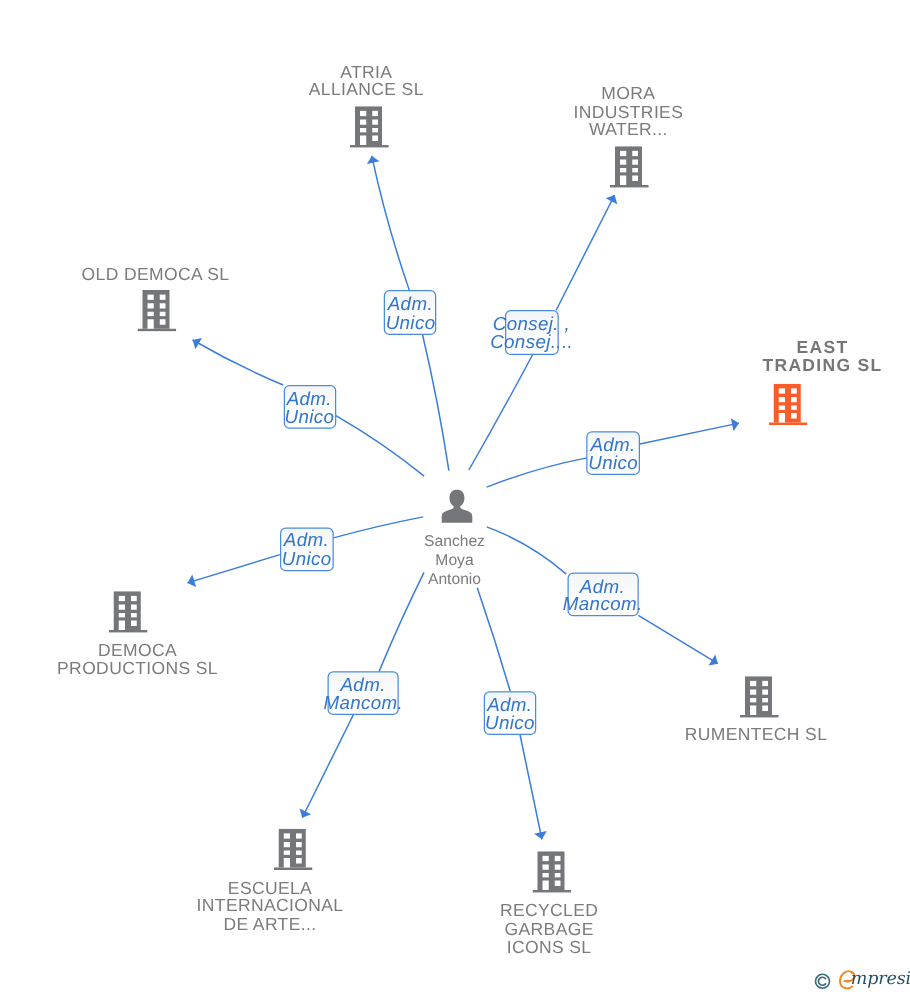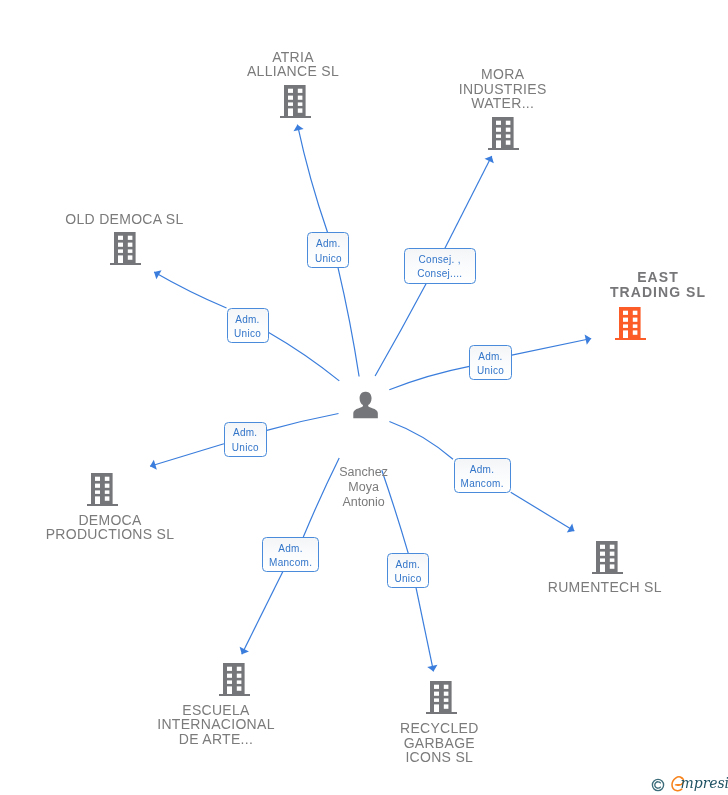--- a/index.html
+++ b/index.html
@@ -13,24 +13,24 @@
   .node{position:absolute;}
   .nlabel{position:absolute;text-align:center;color:#7b7b7b;
           font-size:14px;line-height:14.5px;white-space:pre-line;letter-spacing:.3px;}
   .nlabel.bold{font-weight:bold;color:#767679;letter-spacing:1.05px;}
   .cname{position:absolute;text-align:center;color:#7b7b7b;
           font-size:12.5px;line-height:15.1px;white-space:pre-line;}
   .nicon{position:absolute;}
 
   .elabel{position:absolute;border:1px solid #4a8cdb;border-radius:4.5px;
           background:linear-gradient(180deg,#f4f5f7 0%,#fafbfc 45%,#ffffff 100%);
-          color:#3275c9;font-size:10px;line-height:14.4px;text-align:center;
+          color:#3275c9;font-size:15px;line-height:14.4px;text-align:center;
           letter-spacing:.3px;white-space:pre-line;box-sizing:border-box;
           display:flex;align-items:center;justify-content:center;padding-top:3px;
-          text-indent:-0.3px;}
+          text-indent:-0.3px;font-style:italic;}
 
   .wm{position:absolute;left:650px;top:775px;width:78px;height:18px;}
   .wm-c{position:absolute;left:0.8px;top:3.2px;}
   .wm-e{position:absolute;left:20.3px;top:0.2px;}
   .wm-r{position:absolute;left:30.6px;top:-0.6px;color:#1f5263;
         font-family:"DejaVu Serif",serif;font-style:italic;font-size:14px;
         line-height:18px;letter-spacing:-0.1px;white-space:nowrap;}
 </style>
 </head>
 <body>
@@ -63,21 +63,21 @@
       <path d="M415.9 587.2 Q424.7 629.3 433.5 671.4" fill="none" stroke="#3a7ddc" stroke-width="1.2"></path>
       <path d="M433.5 671.4 L427.26422385092116 666.9824106326437 L437.4442097909386 664.8545275857991 Z" fill="#3a7ddc"></path>
     </svg>
 
   <div class="node" style="left:0;top:0">
     <div class="nicon" style="left:353.2px;top:389.3px;width:26.1px;height:30px;">
       <svg width="26.1" height="30" viewBox="0 0 27 30">
           <path fill="#757679" d="M13.5 2.3c3.3 0 5.7 2.85 5.7 6.7 0 3.8-1.9 6.25-3.5 7.05 0 1.05 0.2 1.8 1.1 2.15 2.6 1.0 5.35 1.85 6.95 2.9 1.35 0.9 1.95 1.85 1.95 3.7v4.9H0.3v-4.9c0-1.85 0.6-2.8 1.95-3.7 1.6-1.05 4.35-1.9 6.95-2.9 0.9-0.35 1.1-1.1 1.1-2.15-1.6-0.8-3.5-3.25-3.5-7.05 0-3.85 2.4-6.7 5.7-6.7z"></path>
         </svg>
     </div>
-    <div class="cname" style="left:313.6px;top:425.7px;width:100px;margin-top:39px;">Sanchez
+    <div class="cname" style="left:313.6px;top:425.7px;width:100px;">Sanchez
 Moya
 Antonio</div>
   </div>
 
   <div class="wm">
     <svg class="wm-c" width="14" height="14" viewBox="0 0 14 14" xmlns="http://www.w3.org/2000/svg">
       <circle cx="7" cy="7" r="5.6" fill="none" stroke="#3c6c7a" stroke-width="1.35"></circle>
       <path d="M9.4 4.9a3.2 3.2 0 1 0 0 4.2" fill="none" stroke="#3c6c7a" stroke-width="1.35" stroke-linecap="round"></path>
     </svg>
     <svg class="wm-e" width="16" height="18" viewBox="0 0 16 18" xmlns="http://www.w3.org/2000/svg">
@@ -232,21 +232,21 @@
       <rect x="8.0" y="23.4" width="5.0" height="7.6"></rect>
             <rect x="17.8" y="23.4" width="4.6" height="4.4"></rect>
     </g>
   </svg></div>
       <div class="nlabel" style="left: 364.3px; top: 721.3px; width: 150px;">RECYCLED
 GARBAGE
 ICONS SL</div>
     </div>
     <div class="elabel" style="left: 307.4px; top: 232.3px; width: 42.1px; height: 35.8px;">Adm.
 Unico</div>
-    <div class="elabel" style="left: 403.8px; top: 248.2px; width: 72px; height: 35.6px;">Consej. ,
+    <div class="elabel" style="left: 403.8px; top: 248.2px; width: 43px; height: 35.6px;">Consej. ,
 Consej....</div>
     <div class="elabel" style="left: 226.5px; top: 308px; width: 42.2px; height: 35px;">Adm.
 Unico</div>
     <div class="elabel" style="left: 469.4px; top: 345.2px; width: 42.4px; height: 35px;">Adm.
 Unico</div>
     <div class="elabel" style="left: 223.9px; top: 421.8px; width: 42.9px; height: 35px;">Adm.
 Unico</div>
     <div class="elabel" style="left: 453.6px; top: 457.9px; width: 57.1px; height: 35.3px;">Adm.
 Mancom.</div>
     <div class="elabel" style="left: 262.1px; top: 537.1px; width: 57.1px; height: 35px;">Adm.

